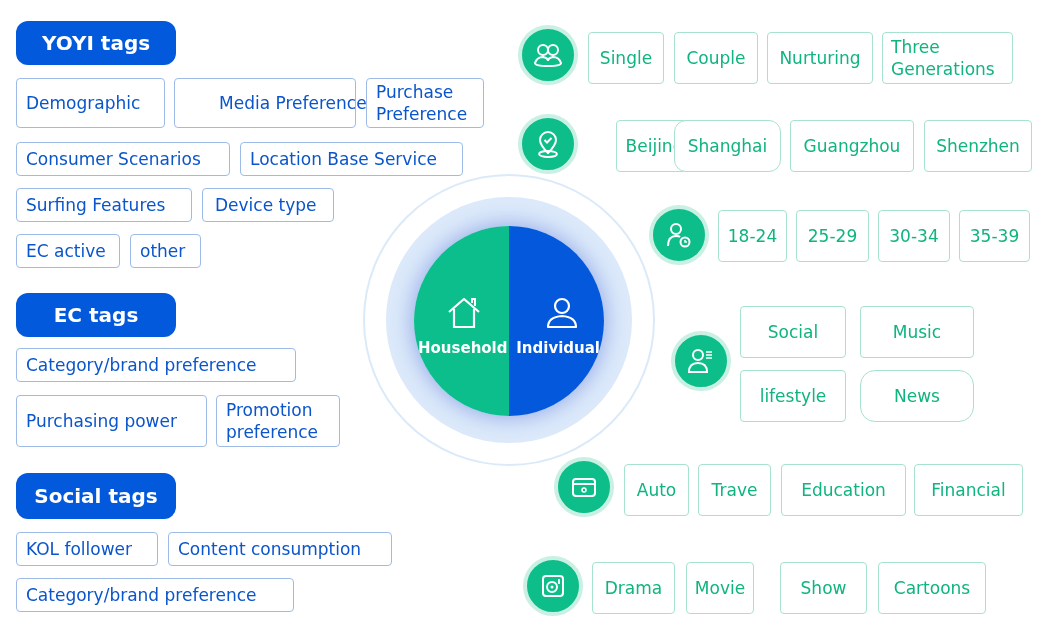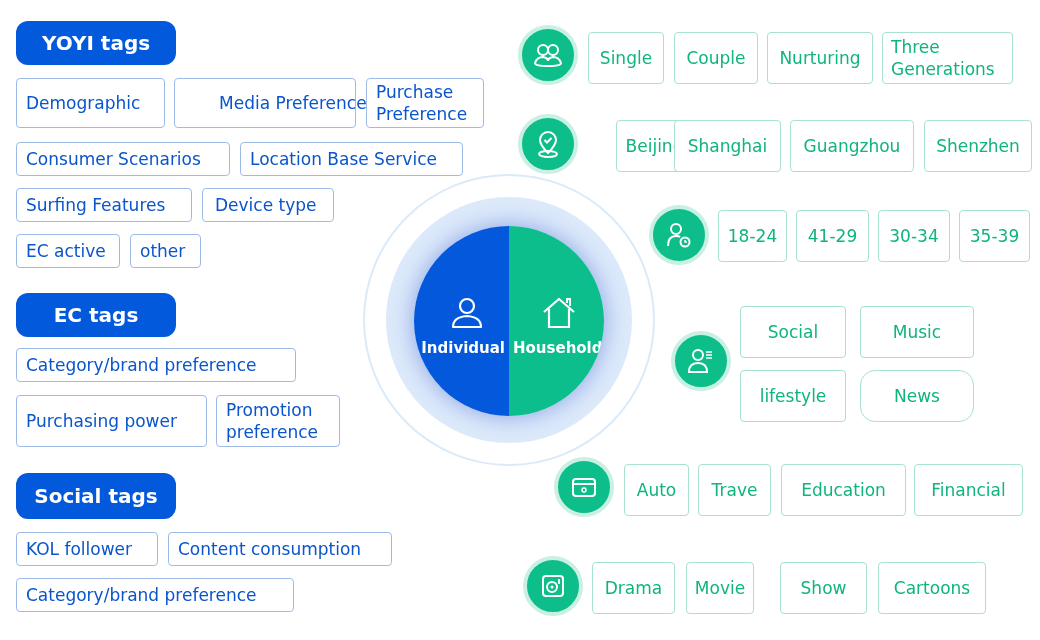--- a/index.html
+++ b/index.html
@@ -73,34 +73,34 @@
 <div class="btag two" style="left:216px;top:395px;width:124px;height:52px;">Promotion preference</div>
 
 <div class="head" style="top:473px;height:46px;">Social tags</div>
 <div class="btag s" style="left:16px;top:532px;width:142px;">KOL follower</div>
 <div class="btag s" style="left:168px;top:532px;width:224px;">Content consumption</div>
 <div class="btag s" style="left:16px;top:578px;width:278px;">Category/brand preference</div>
 
 <div class="ring-outer"></div>
 <div class="ring-mid"></div>
 <div class="core">
-  <div class="half l">
-    <svg class="ic" viewBox="0 0 36 36">
-      <circle cx="18" cy="11" r="7" fill="none" stroke="#fff" stroke-width="2.2"></circle>
-      <path d="M4 32 Q4 22 18 21 Q32 22 32 32 Z" fill="none" stroke="#fff" stroke-width="2.2" stroke-linejoin="round"></path>
-    </svg>
-    <span class="lbl">Individual</span>
-  </div>
   <div class="half r">
     <svg class="ic" viewBox="0 0 36 36">
       <path d="M3 17 L18 4 L33 17" fill="none" stroke="#fff" stroke-width="2.2" stroke-linejoin="round"></path>
       <path d="M8 14 V32 H28 V14" fill="none" stroke="#fff" stroke-width="2.2"></path>
       <path d="M26 8 V4 H29 V11" fill="none" stroke="#fff" stroke-width="2"></path>
     </svg>
     <span class="lbl">Household</span>
+  </div>
+  <div class="half l">
+    <svg class="ic" viewBox="0 0 36 36">
+      <circle cx="18" cy="11" r="7" fill="none" stroke="#fff" stroke-width="2.2"></circle>
+      <path d="M4 32 Q4 22 18 21 Q32 22 32 32 Z" fill="none" stroke="#fff" stroke-width="2.2" stroke-linejoin="round"></path>
+    </svg>
+    <span class="lbl">Individual</span>
   </div>
 </div>
 
 <div class="gicon" style="left:518px;top:25px;">
   <svg viewBox="0 0 32 32">
     <circle cx="11" cy="11" r="5" fill="none" stroke="#fff" stroke-width="2"></circle>
     <circle cx="21" cy="11" r="5" fill="none" stroke="#fff" stroke-width="2"></circle>
     <path d="M3 24 Q5 18 11 18 Q16 19 16 22 Q16 19 21 18 Q27 18 29 24 Q29 27 16 27 Q3 27 3 24Z" fill="none" stroke="#fff" stroke-width="2"></path>
   </svg>
 </div>
@@ -110,34 +110,34 @@
 <div class="gtag two" style="left:882px;top:32px;width:131px;">Three Generations</div>
 
 <div class="gicon" style="left:518px;top:114px;">
   <svg viewBox="0 0 32 32">
     <path d="M16 25 Q8 17 8 12 A8 8 0 0 1 24 12 Q24 17 16 25Z" fill="none" stroke="#fff" stroke-width="2"></path>
     <path d="M12.5 12 L15 14.5 L19.5 10" fill="none" stroke="#fff" stroke-width="2"></path>
     <ellipse cx="16" cy="26" rx="9" ry="3" fill="none" stroke="#fff" stroke-width="1.8"></ellipse>
   </svg>
 </div>
 <div class="gtag" style="left:588px;top:120px;width:77px;margin-left:28px;">Beijing</div>
-<div class="gtag" style="left:674px;top:120px;width:107px;">Shanghai</div>
+<div class="gtag" style="left:674px;top:120px;width:107px;border-radius:12px;">Shanghai</div>
 <div class="gtag" style="left:790px;top:120px;width:124px;">Guangzhou</div>
 <div class="gtag" style="left:924px;top:120px;width:108px;">Shenzhen</div>
 
 <div class="gicon" style="left:649px;top:205px;">
   <svg viewBox="0 0 32 32">
     <circle cx="13" cy="10" r="5" fill="none" stroke="#fff" stroke-width="2"></circle>
     <path d="M5 27 Q5 17 13 17 Q16 17 17 18" fill="none" stroke="#fff" stroke-width="2"></path>
     <circle cx="22" cy="23" r="4.5" fill="none" stroke="#fff" stroke-width="2"></circle>
     <path d="M22 21 V23 H24" fill="none" stroke="#fff" stroke-width="1.5"></path>
   </svg>
 </div>
 <div class="gtag" style="left:718px;top:210px;width:69px;">18-24</div>
-<div class="gtag" style="left:796px;top:210px;width:73px;">41-29</div>
+<div class="gtag" style="left:796px;top:210px;width:73px;">25-29</div>
 <div class="gtag" style="left:878px;top:210px;width:72px;">30-34</div>
 <div class="gtag" style="left:959px;top:210px;width:71px;">35-39</div>
 
 <div class="gicon" style="left:671px;top:331px;">
   <svg viewBox="0 0 32 32">
     <circle cx="13" cy="10" r="5" fill="none" stroke="#fff" stroke-width="2"></circle>
     <path d="M4 27 Q4 18 13 18 Q22 18 22 27 Z" fill="none" stroke="#fff" stroke-width="2"></path>
     <path d="M21 7 H27 M21 10 H27 M21 13 H27" stroke="#fff" stroke-width="1.6"></path>
   </svg>
 </div>

